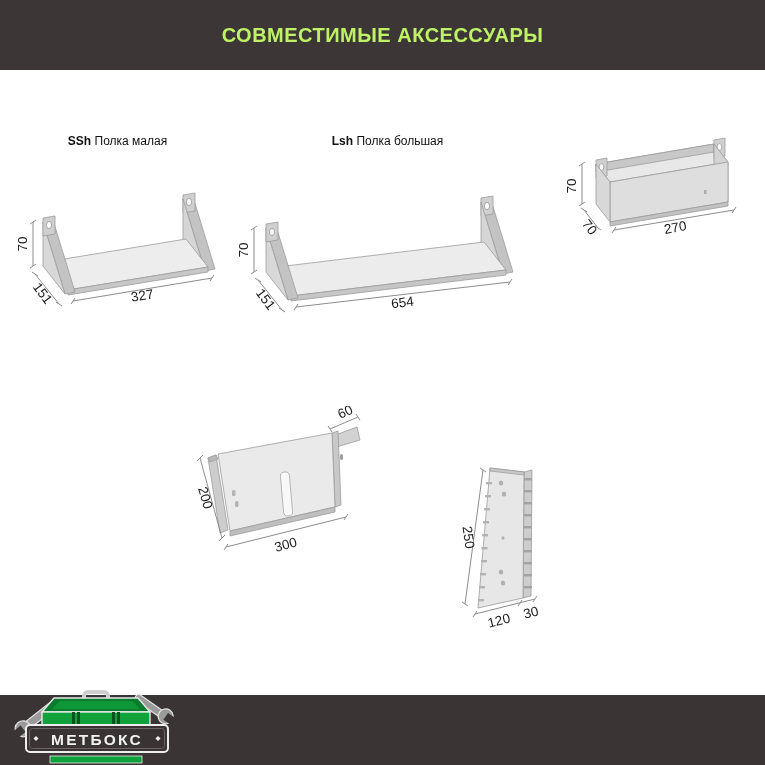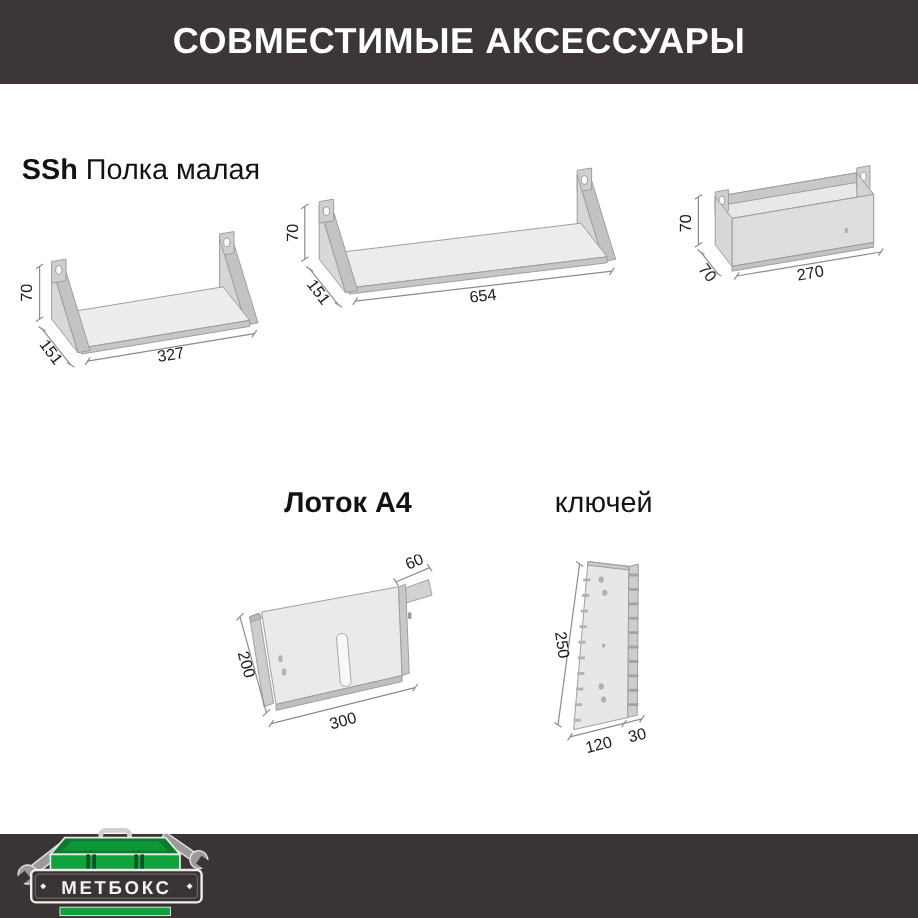--- a/index.html
+++ b/index.html
@@ -1,24 +1,24 @@
 <!DOCTYPE html>
 <html><head>
 <meta charset="utf-8">
 <style>
   html,body{margin:0;padding:0;background:#ffffff;}
   .page{position:relative;width:765px;height:765px;overflow:hidden;background:#ffffff;
         font-family:"Liberation Sans",sans-serif;}
   
   .topbar{position:absolute;left:0;top:0;width:765px;height:70px;background:#3c3736;
           display:flex;align-items:center;justify-content:center;}
-  .topbar h1{margin:12px;color:#ffffff;font-size:30px;font-weight:bold;letter-spacing:.5px;}
+  .topbar h1{margin:12px;color:#bef264;font-size:20px;font-weight:bold;letter-spacing:.5px;}
   
   .card{position:absolute;text-align:center;}
-  .ptitle{margin:0;padding-top:10px;height:46px;font-size:24px;line-height:23px;
+  .ptitle{margin:0;padding-top:10px;height:46px;font-size:12px;line-height:23px;
           font-weight:normal;color:#121212;}
   .ptitle b{font-weight:bold;}
   .l2{display:block;}
   .l2:empty{display:none;}
   .card svg{display:block;margin:14px auto 0;}
   
   .shp{stroke:#9c9c9c;stroke-width:.8;stroke-linejoin:round;}
   .dline,.tick{stroke:#8c8c8c;stroke-width:1;fill:none;}
   .dim{font:13.5px "Liberation Sans",sans-serif;fill:#1b1b1b;}
   .hole{fill:#fbfbfb;stroke:#999;stroke-width:.8;}
@@ -67,20 +67,25 @@
           <text class="dim" text-anchor="middle" transform="translate(26,106) rotate(53)">151</text>
           <line class="dline" x1="60" y1="111" x2="199" y2="88"></line>
           <line class="tick" x1="58" y1="114" x2="62" y2="108"></line>
             <line class="tick" x1="197" y1="91" x2="201" y2="85"></line>
           <text class="dim" text-anchor="middle" transform="translate(130,110) rotate(-9)">327</text>
         </g>
       </svg>
     </section>
 
     <section class="card" style="left:235px;top:120px;width:305px;">
+      <h2 class="ptitle">
+        <span class="l1"><b>Lsh</b>
+        <span>Полка большая</span></span>
+        
+      </h2>
       <svg width="300" height="145" viewBox="0 0 300 145">
         <g>
           <polygon class="shp" points="243,12 253,10 275,82 265,84" fill="#c3c3c3"></polygon>
           <polygon class="shp" points="243,8 255,6 255,24 243,26" fill="#cfcfcf"></polygon>
           <ellipse class="hole" cx="249" cy="16" rx="2.6" ry="3.6"></ellipse>
           <polygon class="shp" points="243,12 243,56 265,84" fill="#d6d6d6"></polygon>
           <polygon class="shp" points="31,78 246,52 268,80 53,106" fill="#ececec"></polygon>
           <polygon class="shp" points="53,106 268,80 268,85 53,111" fill="#c6c6c6"></polygon>
           <polygon class="shp" points="28,38 38,36 60,108 50,110" fill="#c3c3c3"></polygon>
           <polygon class="shp" points="28,38 28,82 50,110" fill="#d8d8d8"></polygon>
@@ -130,25 +135,20 @@
           <text class="dim" text-anchor="middle" transform="translate(30,96) rotate(52)">70</text>
           <line class="dline" x1="58" y1="96" x2="178" y2="76"></line>
           <line class="tick" x1="56" y1="99" x2="60" y2="93"></line>
             <line class="tick" x1="176" y1="79" x2="180" y2="73"></line>
           <text class="dim" text-anchor="middle" transform="translate(120,98) rotate(-10)">270</text>
         </g>
       </svg>
     </section>
 
     <section class="card" style="left:180px;top:398px;width:220px;">
-      <h2 class="ptitle">
-        <span class="l1"><b>Лоток А4</b>
-        <span></span></span>
-        
-      </h2>
       <svg width="220" height="165" viewBox="0 0 220 165" style="margin-top:8px;">
         <g>
           <polygon class="shp" points="150,31 177,21 180,34 153,42" fill="#d2d2d2"></polygon>
           <polygon class="shp" points="152,27 158,25 161,99 155,101" fill="#c8c8c8"></polygon>
           <polygon class="shp" points="28,52 36,49 48,124 40,127" fill="#cdcdcd"></polygon>
           <polygon class="shp" points="28,52 36,49 38,53 30,56" fill="#b8b8b8"></polygon>
           <polygon class="shp" points="38,48 152,27 155,101 50,125" fill="#eaeaea"></polygon>
           <polygon class="shp" points="50,125 155,101 155,106 50,130" fill="#bfbfbf"></polygon>
           <rect x="102" y="66" width="9" height="44" rx="4" fill="#f8f8f8" stroke="#a8a8a8" stroke-width=".8" transform="rotate(-5 106 88)"></rect>
           <rect x="52" y="84" width="3.5" height="6" rx="1.5" fill="#b4b4b4"></rect>
@@ -167,21 +167,20 @@
           <line class="dline" x1="46" y1="141" x2="166" y2="111"></line>
           <line class="tick" x1="44" y1="144" x2="48" y2="138"></line>
             <line class="tick" x1="164" y1="114" x2="168" y2="108"></line>
           <text class="dim" text-anchor="middle" transform="translate(107,143) rotate(-15)">300</text>
         </g>
       </svg>
     </section>
 
     <section class="card" style="left:408px;top:398px;width:190px;">
       <h2 class="ptitle">
-        <span class="l2">ключей</span>
       </h2>
       <svg width="185" height="170" viewBox="0 0 185 170" style="margin-top:8px;">
         <g>
           <polygon class="shp" points="113,10 121,8 120,134 112,136" fill="#cdcdcd"></polygon>
           <rect x="112.5" y="16" width="8.5" height="2.4" fill="#a3a3a3"></rect>
           <rect x="112.5" y="28" width="8.5" height="2.4" fill="#a3a3a3"></rect>
           <rect x="112.5" y="40" width="8.5" height="2.4" fill="#a3a3a3"></rect>
           <rect x="112.5" y="52" width="8.5" height="2.4" fill="#a3a3a3"></rect>
           <rect x="112.5" y="64" width="8.5" height="2.4" fill="#a3a3a3"></rect>
           <rect x="112.5" y="76" width="8.5" height="2.4" fill="#a3a3a3"></rect>

